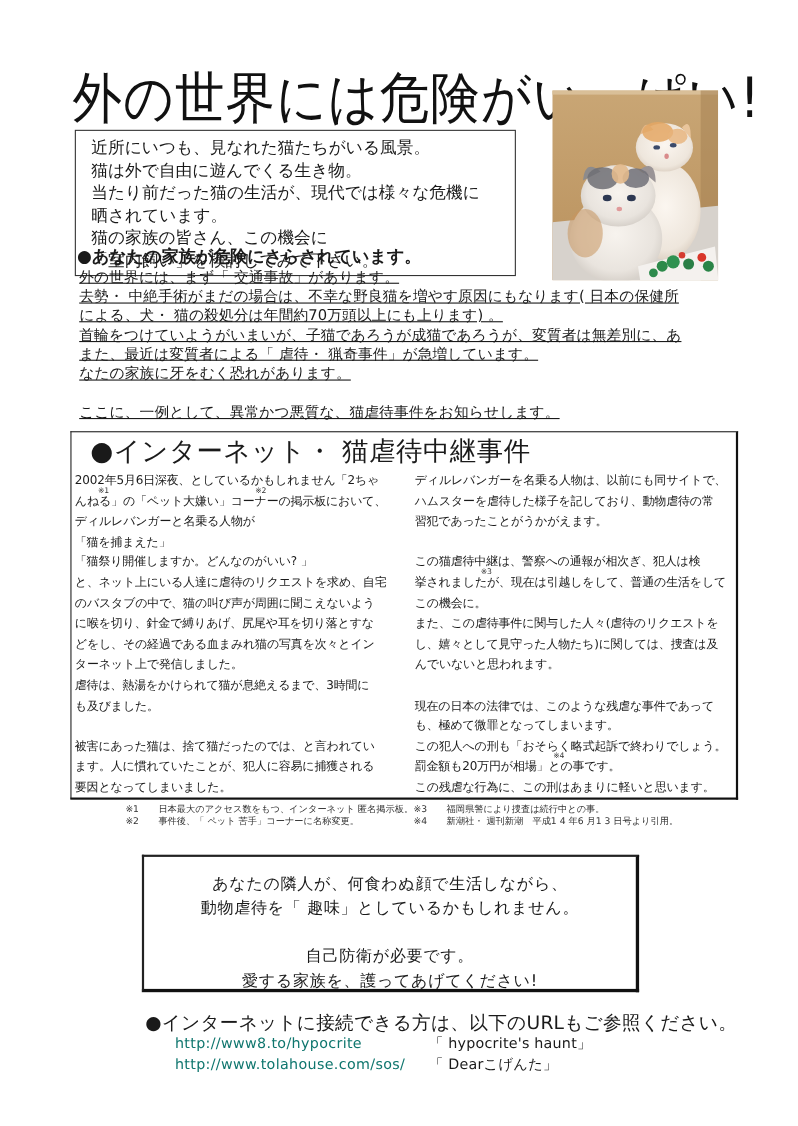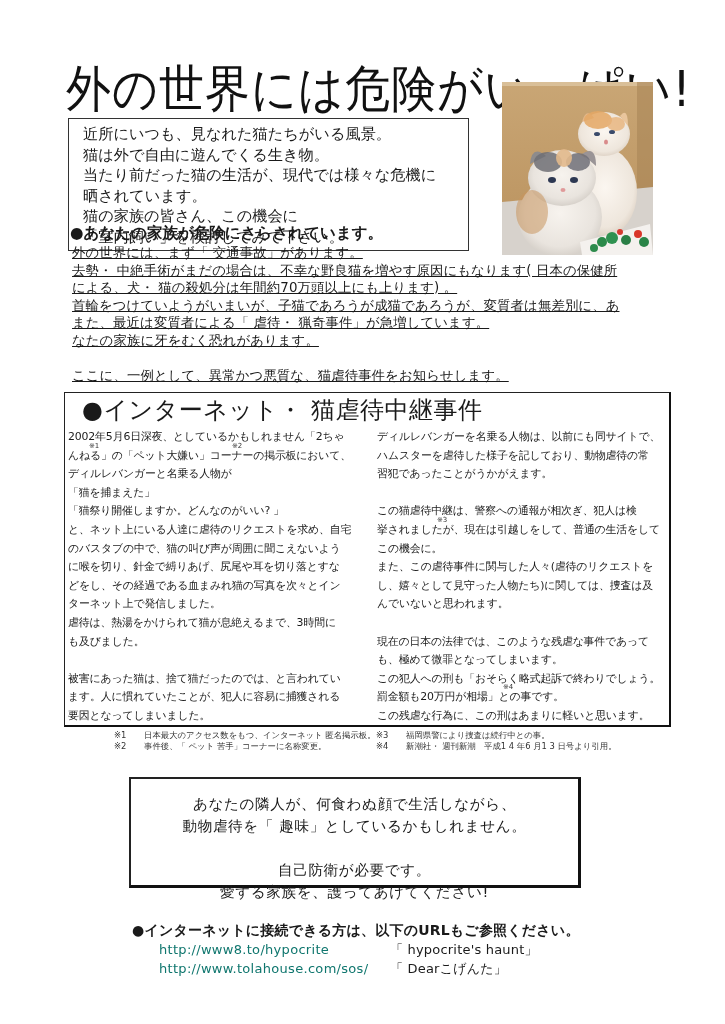--- a/index.html
+++ b/index.html
@@ -138,21 +138,21 @@
     .fn .mark {
       display: inline-block;
       width: 30px;
     }
 
     
     #message-box {
       left: 129px;
       top: 777px;
       width: 452px;
-      height: 111px;
+      height: 125px;
       border-top: 2px solid #222;
       border-left: 2px solid #222;
       border-right: 3px solid #111;
       border-bottom: 3px solid #111;
       box-sizing: border-box;
       text-align: center;
       padding-top: 14px;
     }
     #message-box .line {
       font-size: 14.6px;
@@ -162,25 +162,24 @@
     }
     #message-box .gap { height: 22px; }
 
     
     #url-section {
       left: 132px;
       top: 920px;
       width: 480px;
     }
     #url-heading {
-      font-size: 14px;
+      font-size: 17px;
       line-height: 20px;
       white-space: nowrap;
       letter-spacing: 0.2px;
-      font-weight: bold;
     }
     .url-row {
       position: relative;
       height: 19px;
       font-size: 13px;
       line-height: 19px;
       white-space: nowrap;
     }
     .url-row .url {
       position: absolute;

